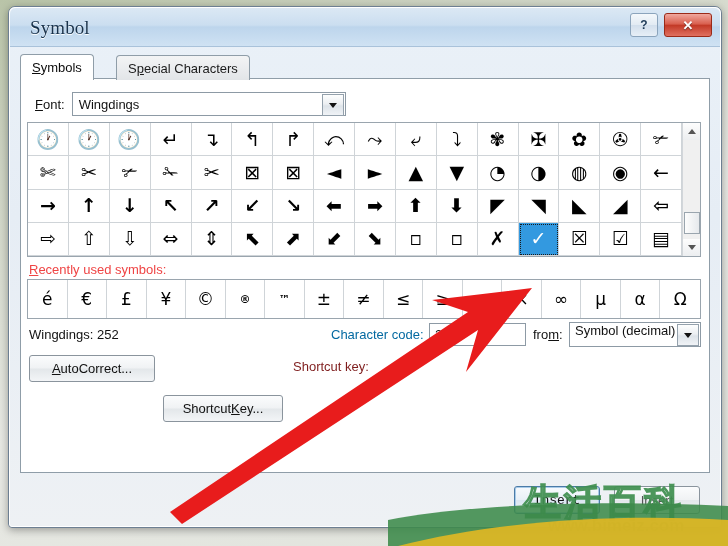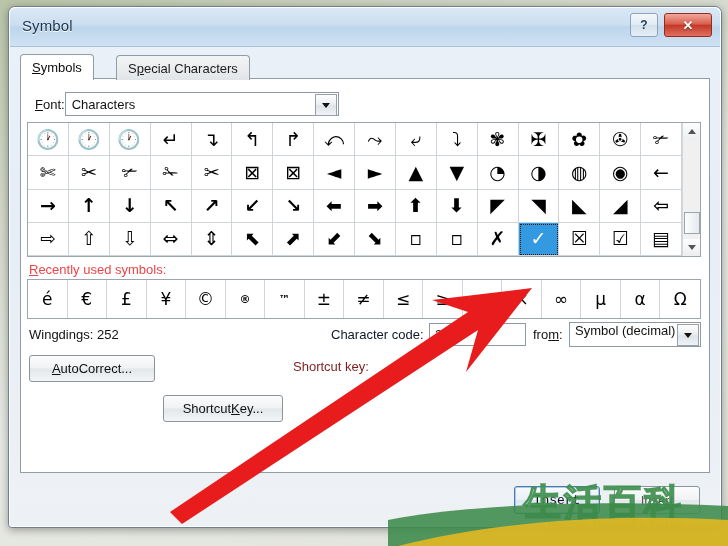--- a/index.html
+++ b/index.html
@@ -22,22 +22,22 @@
     background:linear-gradient(to bottom,#eaf1f8 0%, #e6edf5 40%, #eef1f4 100%);
   }
   
   #titlebar{
     position:absolute;left:0;top:0;right:0;height:38px;
     background:linear-gradient(to bottom,#dbe8f4 0%, #cbdef0 45%, #bdd5ec 50%, #cfe2f3 100%);
     border-bottom:1px solid #a9c2da;
     border-radius:6px 6px 0 0;
   }
   #title{
-    position:absolute;left:12px;top:9px;font-size:15px;color:#18324c;
-    text-shadow:0 1px 0 #ffffff;letter-spacing:.1px;
+    position:absolute;left:20px;top:9px;font-size:19px;color:#18324c;
+    text-shadow:0 1px 0 #ffffff;letter-spacing:.1px;font-family:Liberation Serif, serif;
   }
   .sysbtn{
     position:absolute;top:5px;height:22px;border-radius:3px;
     border:1px solid #8ba4bc;
     display:flex;align-items:center;justify-content:center;
     font-size:12px;font-weight:bold;cursor:default;
   }
   #helpbtn{
     right:62px;width:26px;
     background:linear-gradient(to bottom,#f4f8fb 0%,#e2ebf3 48%,#d2dfec 52%,#e7eff7 100%);
@@ -66,21 +66,21 @@
   }
   #tab0{left:0;z-index:3;background:#ffffff;}
   #tab1{left:96px;z-index:2;}
   .uline{text-decoration:underline;}
   #tabbody{
     position:absolute;left:0;top:24px;width:688px;height:393px;
     border:1px solid #8f9da8;background:#ffffff;
   }
   
   #fontrow{position:absolute;left:14px;top:13px;display:flex;align-items:center;}
-  #fontlabel{font-size:13px;color:#111;}
+  #fontlabel{font-size:13px;color:#111;margin-right:7px;}
   #fontcombo{
     width:272px;height:22px;border:1px solid #8d9aa5;background:#fff;
     display:flex;align-items:center;position:relative;
   }
   #fontvalue{font-size:13px;color:#111;padding-left:6px;}
   .combobtn{
     position:absolute;right:1px;top:1px;width:20px;height:20px;
     background:linear-gradient(to bottom,#fdfefe 0%,#eceff2 45%,#dde3e9 55%,#f0f3f6 100%);
     border:1px solid #94a1ac;display:flex;align-items:center;justify-content:center;
   }
@@ -127,21 +127,21 @@
     display:grid;grid-template-columns:repeat(17,1fr);
   }
   .rucell{
     border-right:1px solid #cfd4d8;display:flex;align-items:center;justify-content:center;
     font-size:17px;color:#000;font-family:"DejaVu Sans", sans-serif;
   }
   .rucell:last-child{border-right:none;}
   .rucell.small{font-size:11px;font-weight:bold;}
   
   #charname{position:absolute;left:8px;top:248px;font-size:13px;color:#111;}
-  #ccodelabel{position:absolute;left:310px;top:248px;font-size:13px;color:#0f172a;}
+  #ccodelabel{position:absolute;left:310px;top:248px;font-size:13px;color:#0369a1;}
   #ccodebox{
     position:absolute;left:408px;top:244px;width:90px;height:21px;
     border:1px solid #8d9aa5;background:#fff;font-size:13px;color:#111;
     display:flex;align-items:center;padding-left:5px;
   }
   #fromlabel{position:absolute;left:512px;top:248px;font-size:13px;color:#111;}
   #frombox{
     position:absolute;left:548px;top:243px;width:130px;height:23px;
     border:1px solid #8d9aa5;background:#fff;display:flex;align-items:flex-start;position:absolute;
   }
@@ -209,21 +209,21 @@
             <span class="uline">p</span>
             <span>ecial Characters</span>
         </div>
       </div>
 
       <div id="tabbody">
 
         <div id="fontrow">
           <div id="fontlabel"><span class="uline">F</span>ont:</div>
           <div id="fontcombo">
-            <span id="fontvalue">Characters</span>
+            <span id="fontvalue">Wingdings</span>
             <span class="combobtn">
                 <span class="caret"></span>
               </span>
           </div>
         </div>
 
         <div id="gridwrap">
           <div id="grid">
               <div class="cell">🕐</div>
               <div class="cell">🕐</div>

